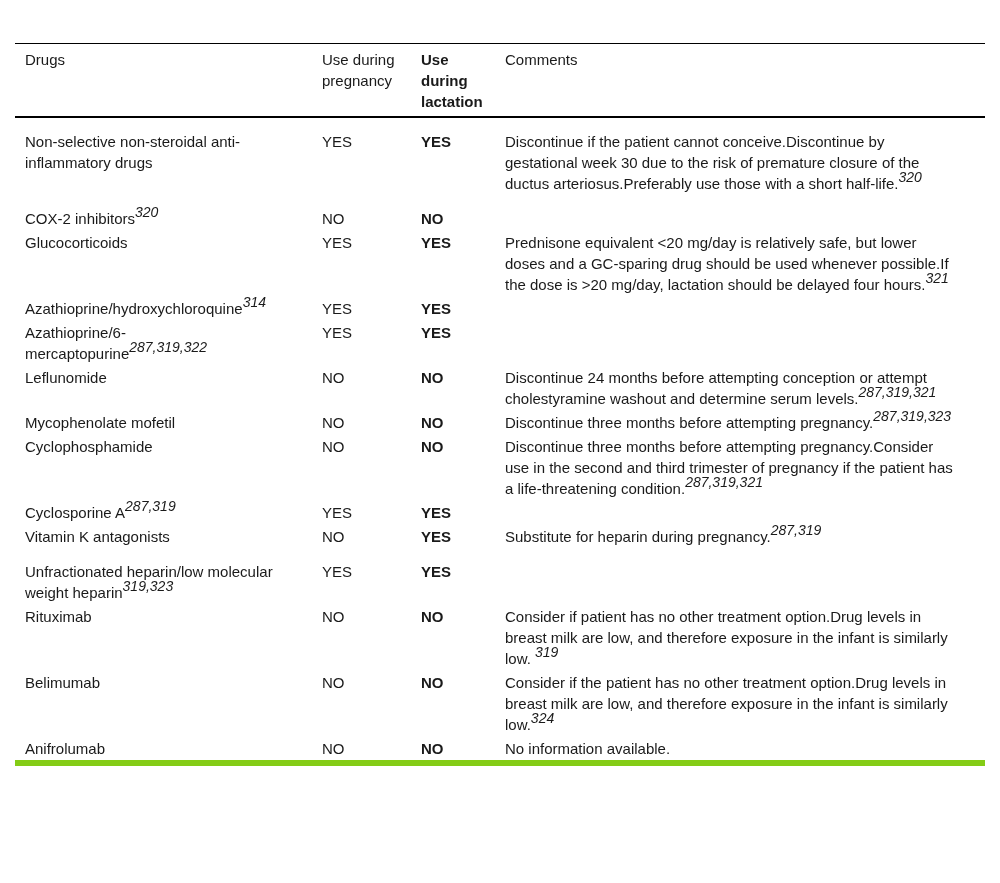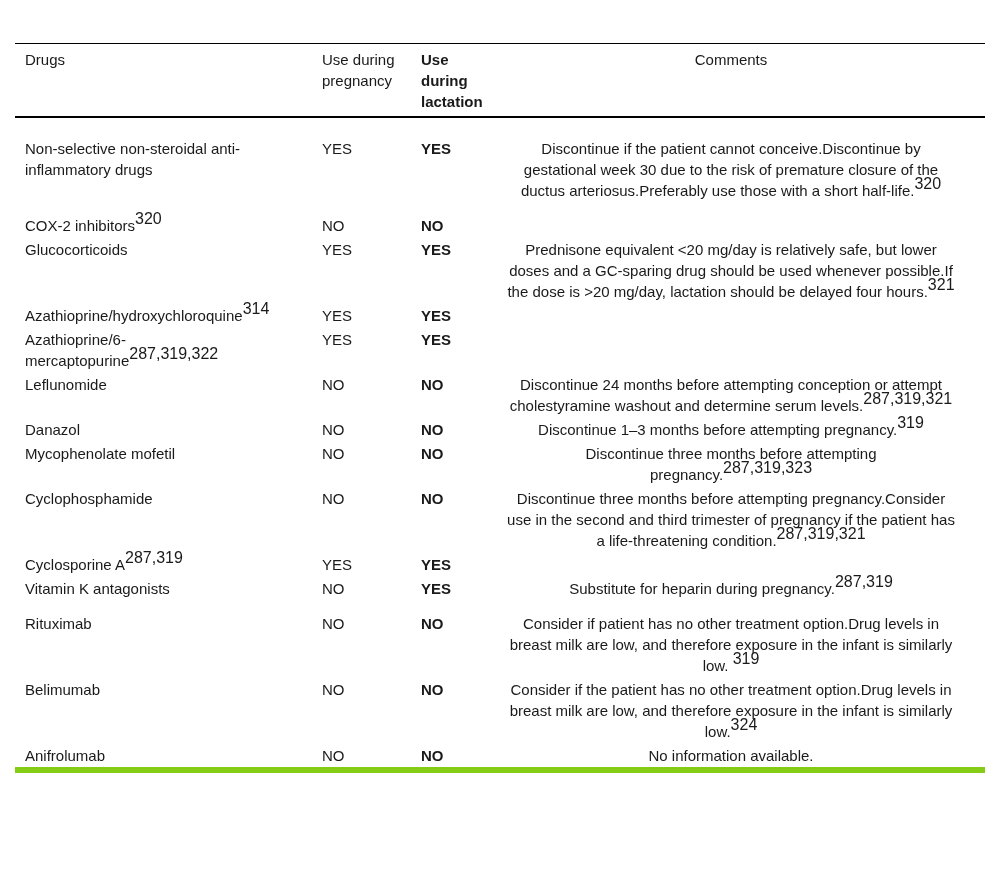--- a/index.html
+++ b/index.html
@@ -49,29 +49,30 @@
     padding-top: 2px;
     padding-bottom: 1px;
   }
   col.c-drug { width: 297px; }
   col.c-preg { width: 99px; }
   col.c-lact { width: 84px; }
   col.c-comm { width: 490px; }
   th.c1, td.c1 { padding-left: 10px; padding-right: 10px; }
   th.c2, td.c2 { padding-left: 10px; padding-right: 4px; }
   th.c3, td.c3 { padding-left: 10px; padding-right: 4px; font-weight: bold; }
-  th.c4, td.c4 { padding-left: 10px; padding-right: 28px; text-align: center; }
+  th.c4, td.c4 { padding-left: 10px; padding-right: 28px; }
   sup {
-    font-size: 16px;
+    font-size: 14px;
     line-height: 0;
     position: relative;
     top: -1px;
     vertical-align: super;
+    font-style: italic;
   }
-  tbody tr:first-child td { padding-top: 20px; }
+  tbody tr:first-child td { padding-top: 13px; }
   tr.gap td { padding-bottom: 12px; }
 </style>
 </head>
 <body>
 
 <div class="table-wrap">
   <table>
     <colgroup>
       <col class="c-drug">
         <col class="c-preg">
@@ -117,26 +118,20 @@
           <td class="c3"><span>YES</span></td>
           <td class="c4"><span></span><sup></sup></td>
         </tr>
         <tr>
           <td class="c1"><span>Leflunomide</span><sup></sup></td>
           <td class="c2"><span>NO</span></td>
           <td class="c3"><span>NO</span></td>
           <td class="c4"><span>Discontinue 24 months before attempting conception or attempt cholestyramine washout and determine serum levels.</span><sup>287,319,321</sup></td>
         </tr>
         <tr>
-          <td class="c1"><span>Danazol</span><sup></sup></td>
-          <td class="c2"><span>NO</span></td>
-          <td class="c3"><span>NO</span></td>
-          <td class="c4"><span>Discontinue 1–3 months before attempting pregnancy.</span><sup>319</sup></td>
-        </tr>
-        <tr>
           <td class="c1"><span>Mycophenolate mofetil</span><sup></sup></td>
           <td class="c2"><span>NO</span></td>
           <td class="c3"><span>NO</span></td>
           <td class="c4"><span>Discontinue three months before attempting pregnancy.</span><sup>287,319,323</sup></td>
         </tr>
         <tr>
           <td class="c1"><span>Cyclophosphamide</span><sup></sup></td>
           <td class="c2"><span>NO</span></td>
           <td class="c3"><span>NO</span></td>
           <td class="c4"><span>Discontinue three months before attempting pregnancy.Consider use in the second and third trimester of pregnancy if the patient has a life-threatening condition.</span><sup>287,319,321</sup></td>
@@ -147,20 +142,26 @@
           <td class="c3"><span>YES</span></td>
           <td class="c4"><span></span><sup></sup></td>
         </tr>
         <tr class="gap">
           <td class="c1"><span>Vitamin K antagonists</span><sup></sup></td>
           <td class="c2"><span>NO</span></td>
           <td class="c3"><span>YES</span></td>
           <td class="c4"><span>Substitute for heparin during pregnancy.</span><sup>287,319</sup></td>
         </tr>
         <tr>
+          <td class="c1"><span>Unfractionated heparin/low molecular weight heparin</span><sup>319,323</sup></td>
+          <td class="c2"><span>YES</span></td>
+          <td class="c3"><span>YES</span></td>
+          <td class="c4"><span></span><sup></sup></td>
+        </tr>
+        <tr>
           <td class="c1"><span>Rituximab</span><sup></sup></td>
           <td class="c2"><span>NO</span></td>
           <td class="c3"><span>NO</span></td>
           <td class="c4"><span>Consider if patient has no other treatment option.Drug levels in breast milk are low, and therefore exposure in the infant is similarly low. </span><sup>319</sup></td>
         </tr>
         <tr>
           <td class="c1"><span>Belimumab</span><sup></sup></td>
           <td class="c2"><span>NO</span></td>
           <td class="c3"><span>NO</span></td>
           <td class="c4"><span>Consider if the patient has no other treatment option.Drug levels in breast milk are low, and therefore exposure in the infant is similarly low.</span><sup>324</sup></td>

